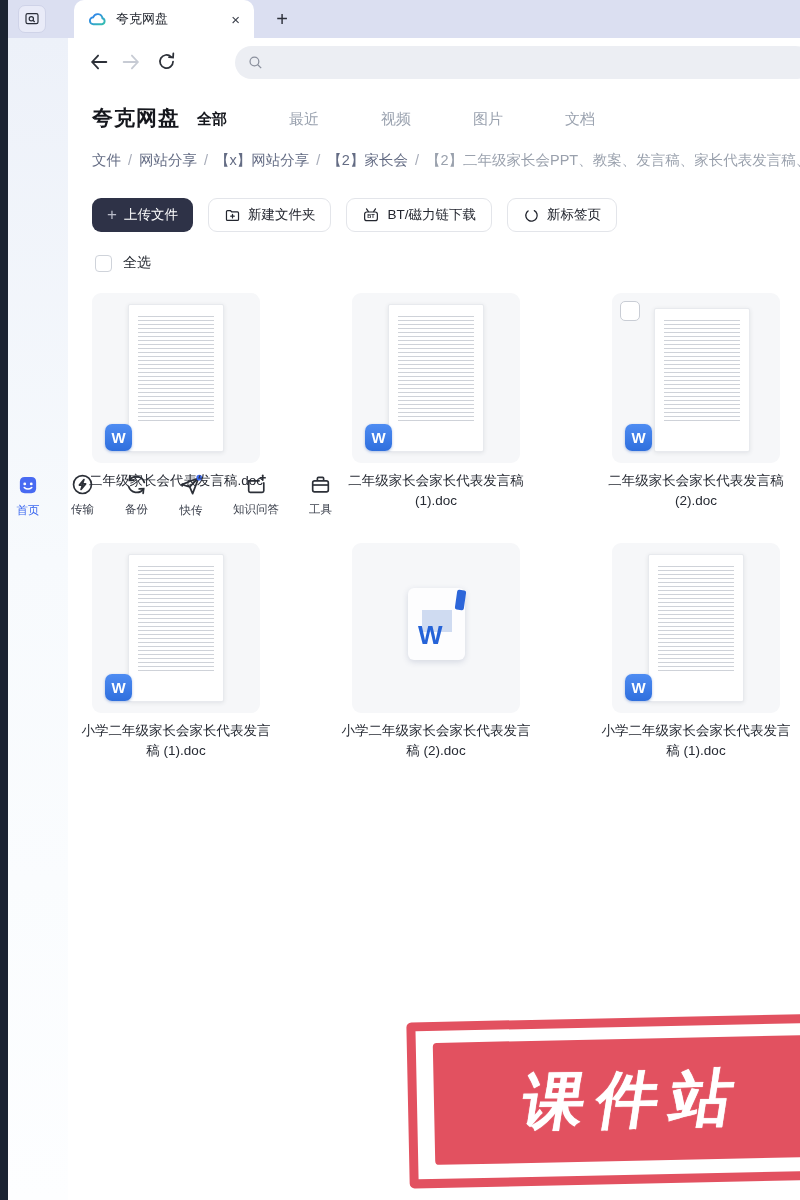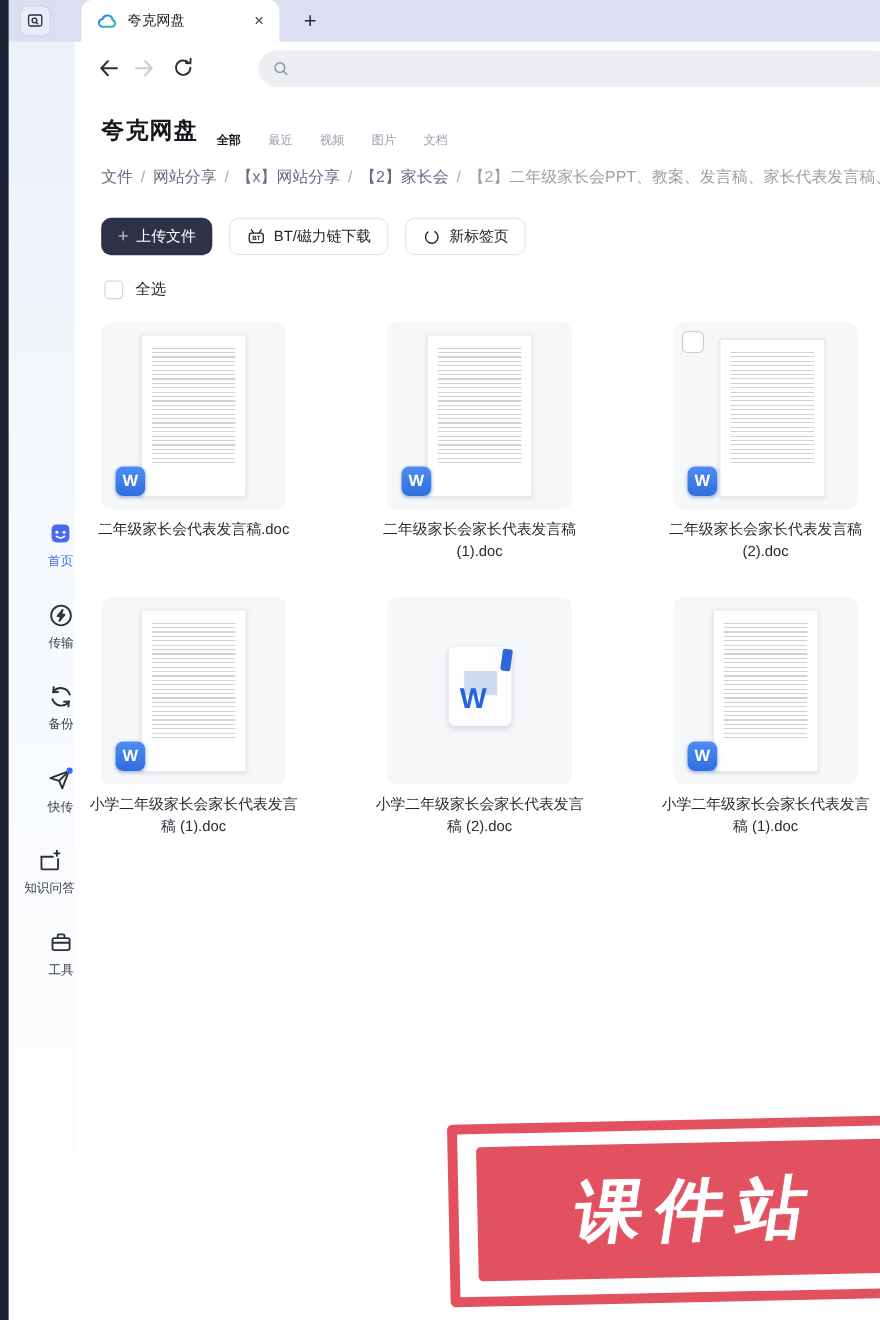--- a/index.html
+++ b/index.html
@@ -36,37 +36,37 @@
   .tab.active .close { margin-left:auto; font-size:15px; color:#3c414c; line-height:1; }
   .newtab-btn { margin-left:14px; font-size:20px; color:#2b2f3a; width:28px; text-align:center; }
 
   
   .sidebar {
     position:absolute; left:8px; top:38px; width:60px; bottom:0;
     background:linear-gradient(180deg,#edf1f9 0%,#f7fafd 45%,#fdfeff 100%);
   }
   .side-nav {
     position:absolute; left:8px; top:472px; width:60px;
-    display:flex; flex-direction:column; align-items:flex-end; gap:29px;
+    display:flex; flex-direction:row; align-items:flex-start; gap:29px;padding-left:7px;
   }
   .side-item { display:flex; flex-direction:column; align-items:center; gap:5px; cursor:pointer; }
   .side-item .lbl { font-size:11.5px; color:#3d424e; white-space:nowrap; }
   .side-item.active .lbl { color:#3e6af0; }
 
   
   .navrow { position:absolute; left:68px; top:38px; right:0; height:48px; background:#ffffff; }
   .nav-ic { position:absolute; top:13px; }
   .search-pill {
     position:absolute; left:167px; right:-12px; top:8px; height:33px;
     background:#eceef3; border-radius:17px; display:flex; align-items:center; padding:0 12px;
   }
 
   
   .page-title { position:absolute; left:92px; top:104px; font-size:21px; font-weight:bold; color:#15171d; letter-spacing:1px; }
-  .filter-tabs { position:absolute; left:197px; top:120px; display:flex; gap:25px; font-size:11px; }
+  .filter-tabs { position:absolute; left:197px; top:110px; display:flex; gap:62px; font-size:15px; }
   .ftab { color:#9aa2af; cursor:pointer; }
   .ftab.active { color:#15171d; font-weight:bold; }
 
   .breadcrumb {
     position:absolute; left:92px; top:151px; right:0; height:22px;
     font-size:14.5px; white-space:nowrap; overflow:hidden; color:#646c84;
   }
   .breadcrumb .sep { color:#a6abb8; margin:0 7px; }
   .breadcrumb .crumb { cursor:pointer; }
   .breadcrumb .crumb.current { color:#9aa1ad; cursor:default; }
@@ -280,20 +280,30 @@
   <span class="crumb">文件</span><span class="sep">/</span><span class="crumb">网站分享</span><span class="sep">/</span><span class="crumb">【x】网站分享</span><span class="sep">/</span><span class="crumb">【2】家长会</span><span class="sep">/</span><span class="crumb current">【2】二年级家长会PPT、教案、发言稿、家长代表发言稿、总</span>
 </div>
 
 <div class="toolbar">
   <div class="btn primary">
     <span class="plus">+</span>
     <span>上传文件</span>
   </div>
   <div class="btn ghost">
     <span>
+      <svg width="17" height="17" viewBox="0 0 24 24" fill="none" stroke="#23262f" stroke-width="1.7" stroke-linejoin="round" stroke-linecap="round">
+        <path d="M3.5 6.5 a1.5 1.5 0 0 1 1.5-1.5 h4 l2 2 h8 a1.5 1.5 0 0 1 1.5 1.5 v9 a1.5 1.5 0 0 1 -1.5 1.5 h-14 a1.5 1.5 0 0 1 -1.5-1.5 z"></path>
+        <line x1="12" y1="10.5" x2="12" y2="15.5"></line>
+          <line x1="9.5" y1="13" x2="14.5" y2="13"></line>
+      </svg>
+    </span>
+    <span>新建文件夹</span>
+  </div>
+  <div class="btn ghost">
+    <span>
       <svg width="18" height="18" viewBox="0 0 24 24" fill="none" stroke="#23262f" stroke-width="1.6" stroke-linecap="round">
         <rect x="3.5" y="8" width="17" height="11.5" rx="3"></rect>
         <line x1="8.5" y1="7.5" x2="6" y2="3.8"></line>
           <line x1="15.5" y1="7.5" x2="18" y2="3.8"></line>
         <text x="12" y="16.6" font-size="7.5" font-weight="bold" text-anchor="middle" fill="#23262f" stroke="none" font-family="Liberation Sans, sans-serif">BT</text>
       </svg>
     </span>
     <span>BT/磁力链下载</span>
   </div>
   <div class="btn ghost">

